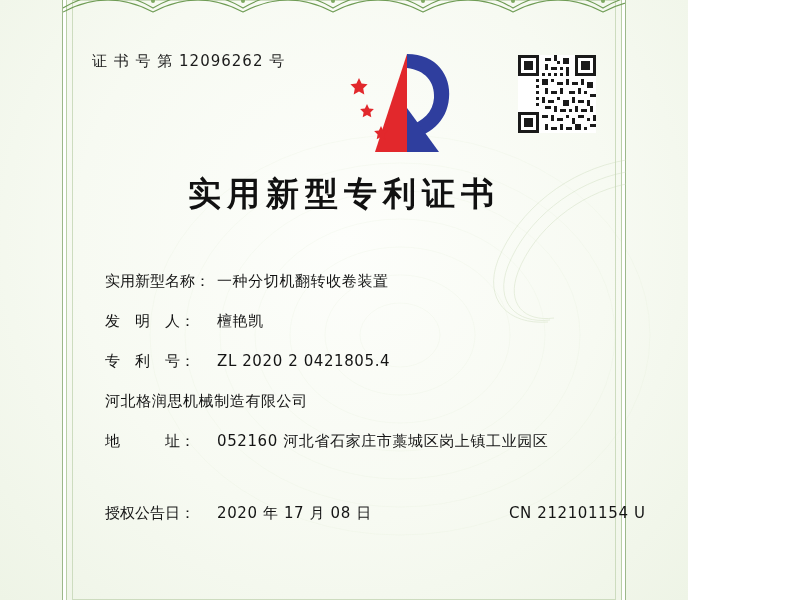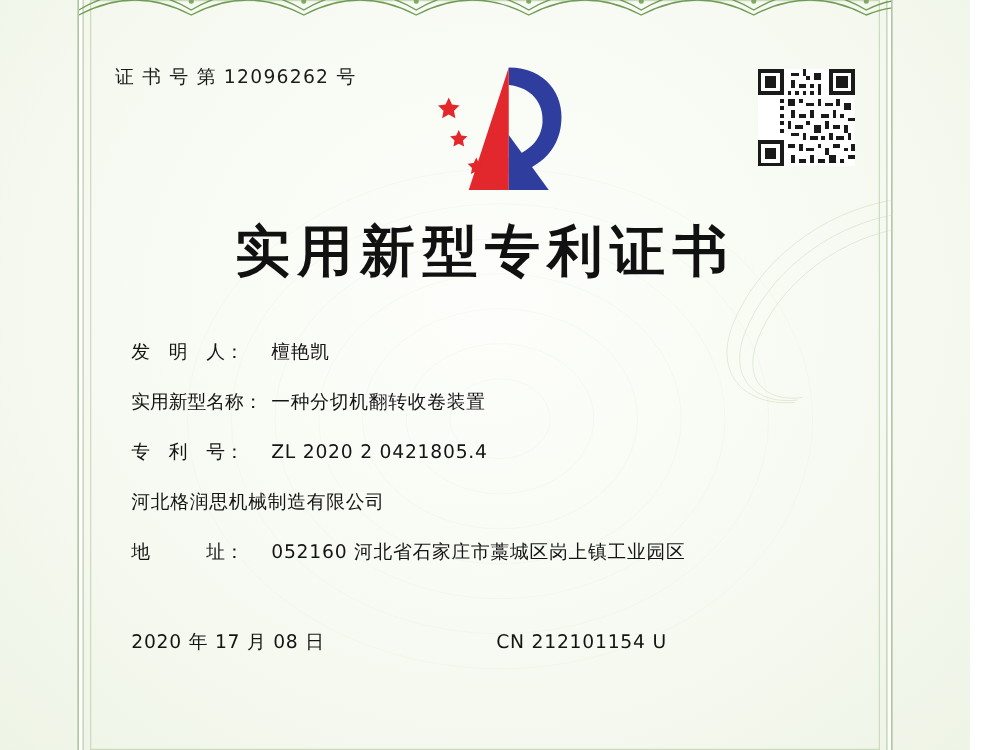--- a/index.html
+++ b/index.html
@@ -8,21 +8,21 @@
     background: #ffffff;
   }
   body {
     width: 800px;
     height: 600px;
     overflow: hidden;
     font-family: "DejaVu Sans", sans-serif;
   }
   .certificate {
     position: relative;
-    width: 776px;
+    width: 688px;
     height: 600px;
     background:
       radial-gradient(ellipse at 50% 40%, #fdfefb 0%, #f7faf2 55%, #eef4e6 100%);
     overflow: hidden;
   }
   
   .frame-outer {
     position: absolute;
     left: 62px;
     top: -10px;
@@ -104,21 +104,21 @@
 
   
   .title {
     position: absolute;
     left: 0;
     right: 0;
     top: 172px;
     text-align: center;
     font-family: "DejaVu Serif", serif;
     font-weight: bold;
-    font-size: 44px;
+    font-size: 33px;
     letter-spacing: 6px;
     color: #111111;
   }
 
   
   .fields {
     position: absolute;
     left: 105px;
     top: 272px;
     right: 95px;
@@ -304,43 +304,44 @@
         <rect x="22" y="24" width="1" height="1"></rect>
       <rect x="24" y="23" width="2" height="1"></rect>
     </g>
   </svg>
 
   <div class="title">实用新型专利证书</div>
 
   <div class="fields">
 
     <div class="field-row">
+      <span class="field-label">实用新型名称：</span>
+      <span class="field-value">一种分切机翻转收卷装置</span>
+    </div>
+
+    <div class="field-row">
       <span class="field-label">发　明　人：</span>
       <span class="field-value">檀艳凯</span>
     </div>
 
     <div class="field-row">
-      <span class="field-label">实用新型名称：</span>
-      <span class="field-value">一种分切机翻转收卷装置</span>
-    </div>
-
-    <div class="field-row">
       <span class="field-label">专　利　号：</span>
       <span class="field-value">ZL 2020 2 0421805.4</span>
     </div>
 
 
     <div class="field-row">
       <span class="field-value">河北格润思机械制造有限公司</span>
     </div>
 
     <div class="field-row">
       <span class="field-label">地　　　址：</span>
       <span class="field-value">052160  河北省石家庄市藁城区岗上镇工业园区</span>
     </div>
 
     <div class="field-row split">
+      <span class="field-label">授权公告日：</span>
       <span class="field-value">2020 年 17 月 08 日</span>
       <span class="field-value2">CN 212101154 U</span>
     </div>
 
   </div>
 </div>
 
 </body></html>

